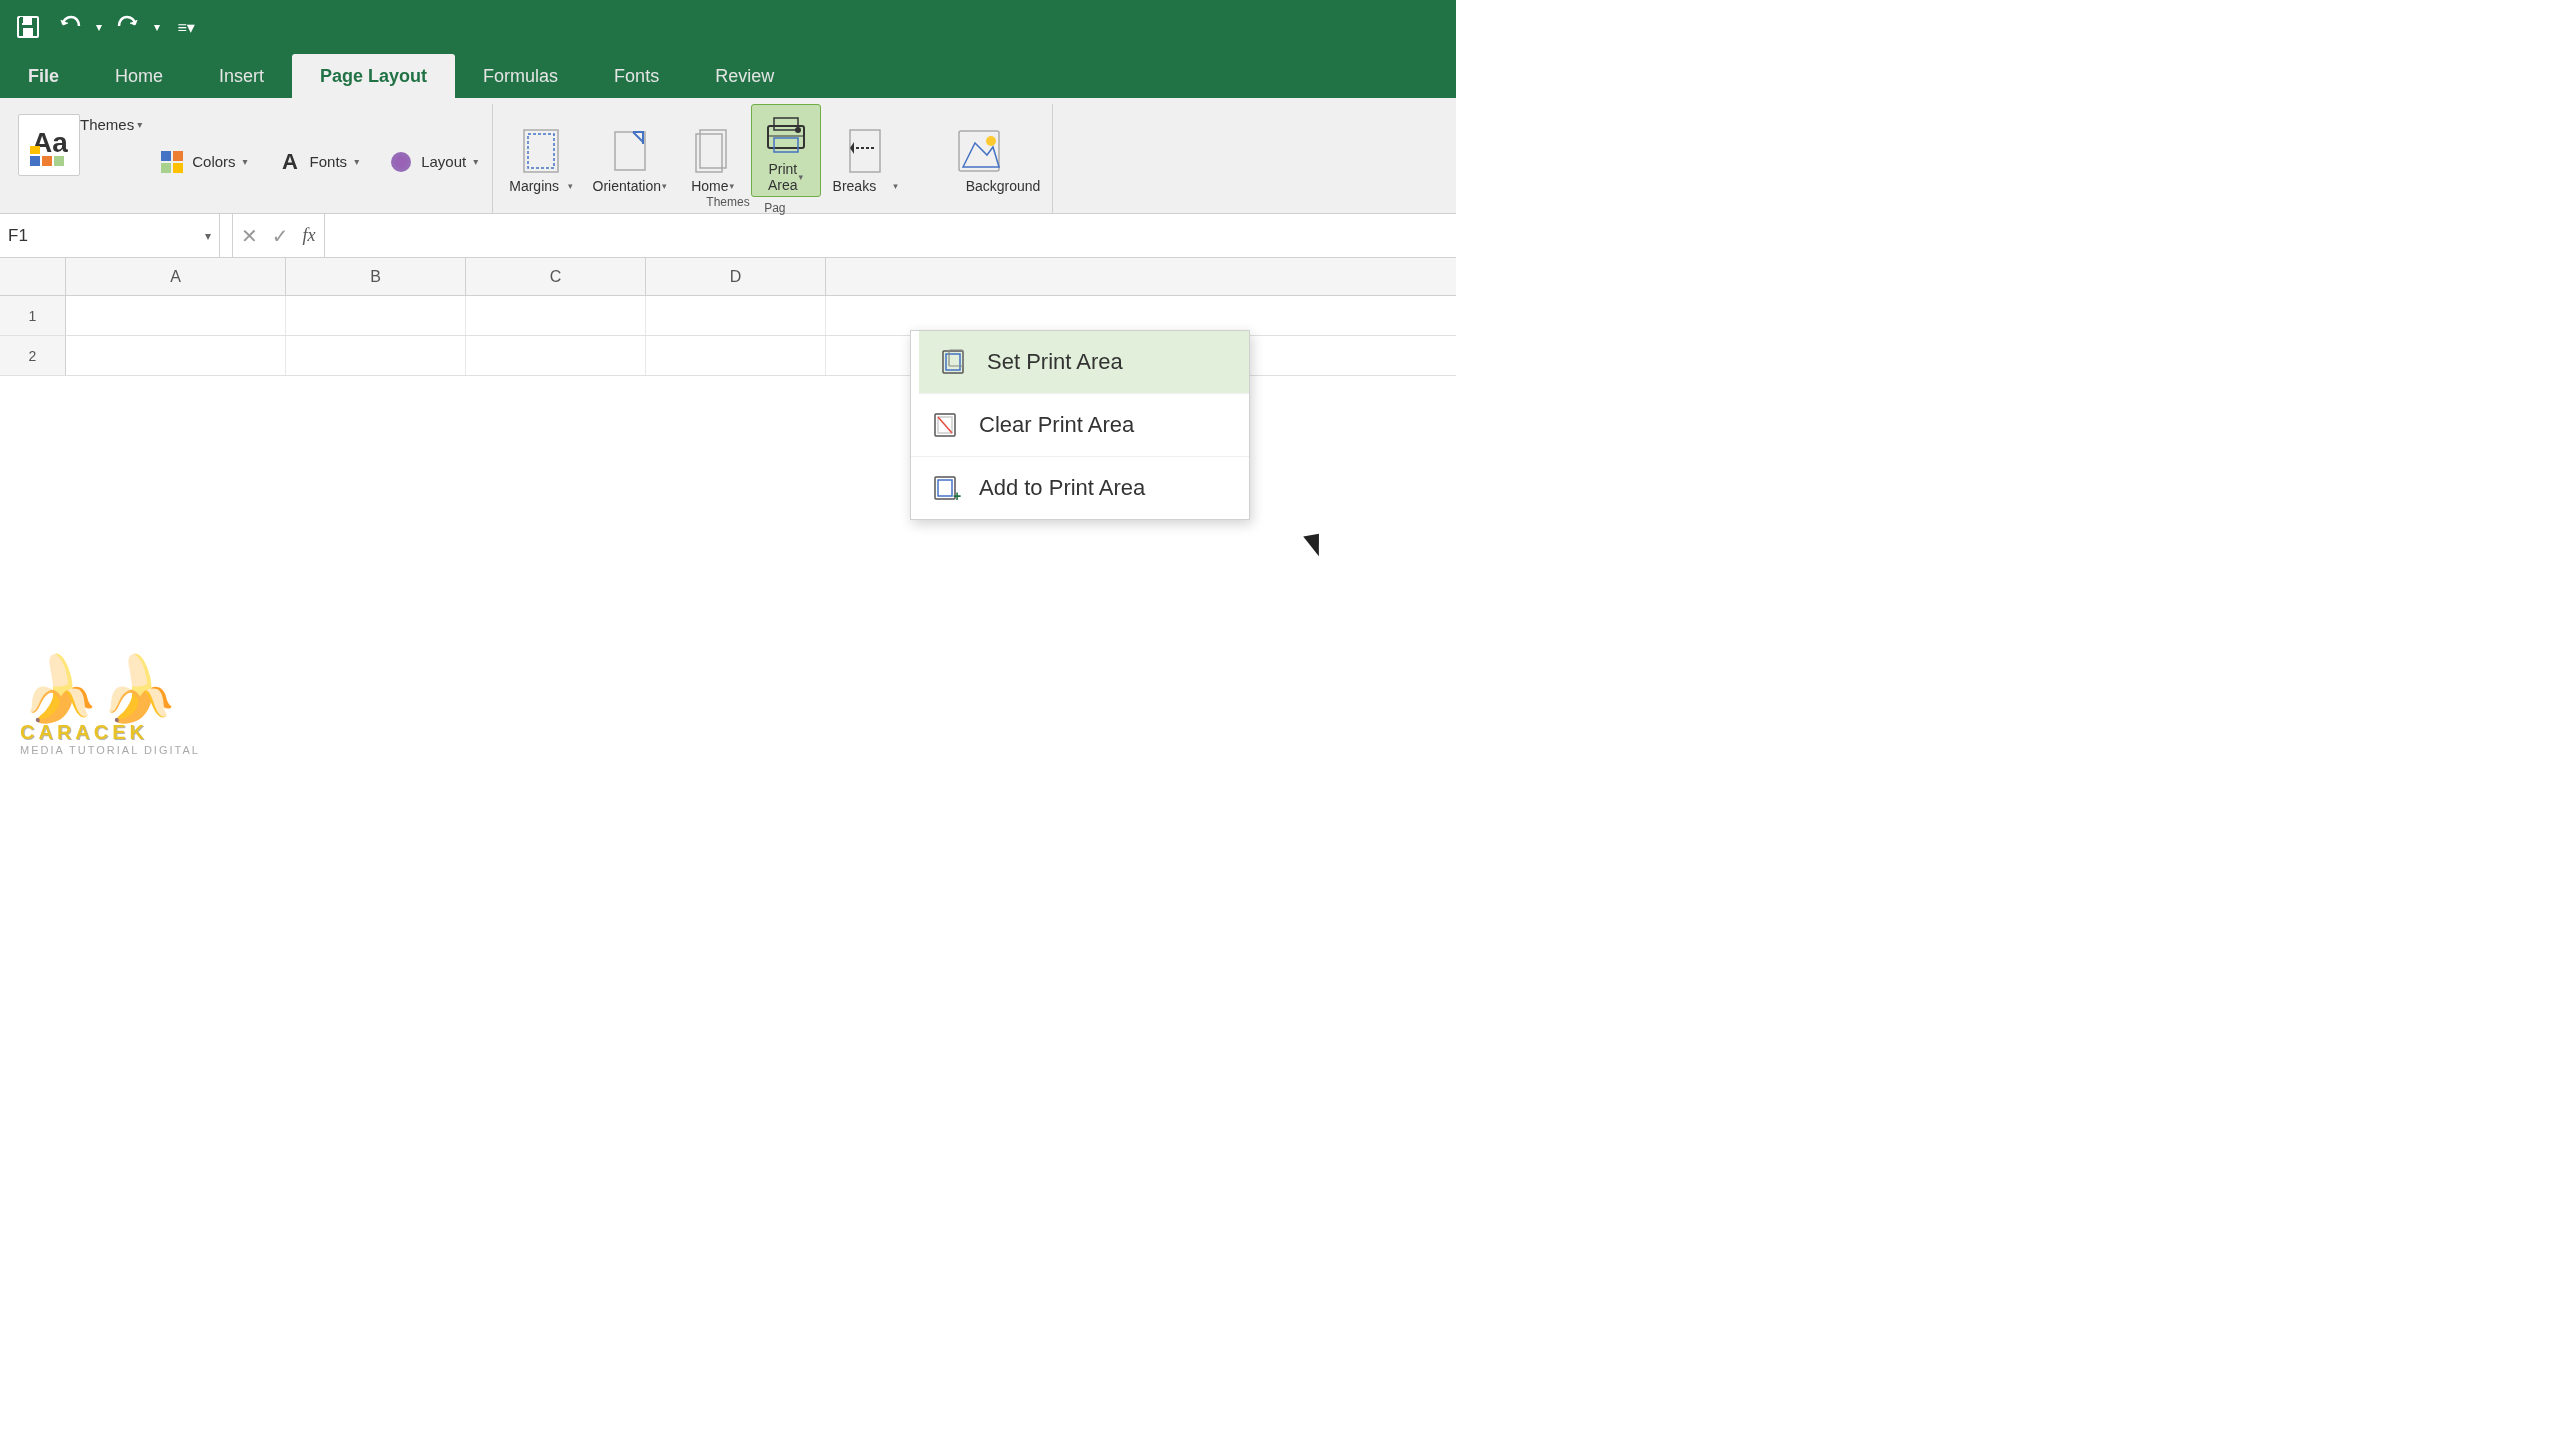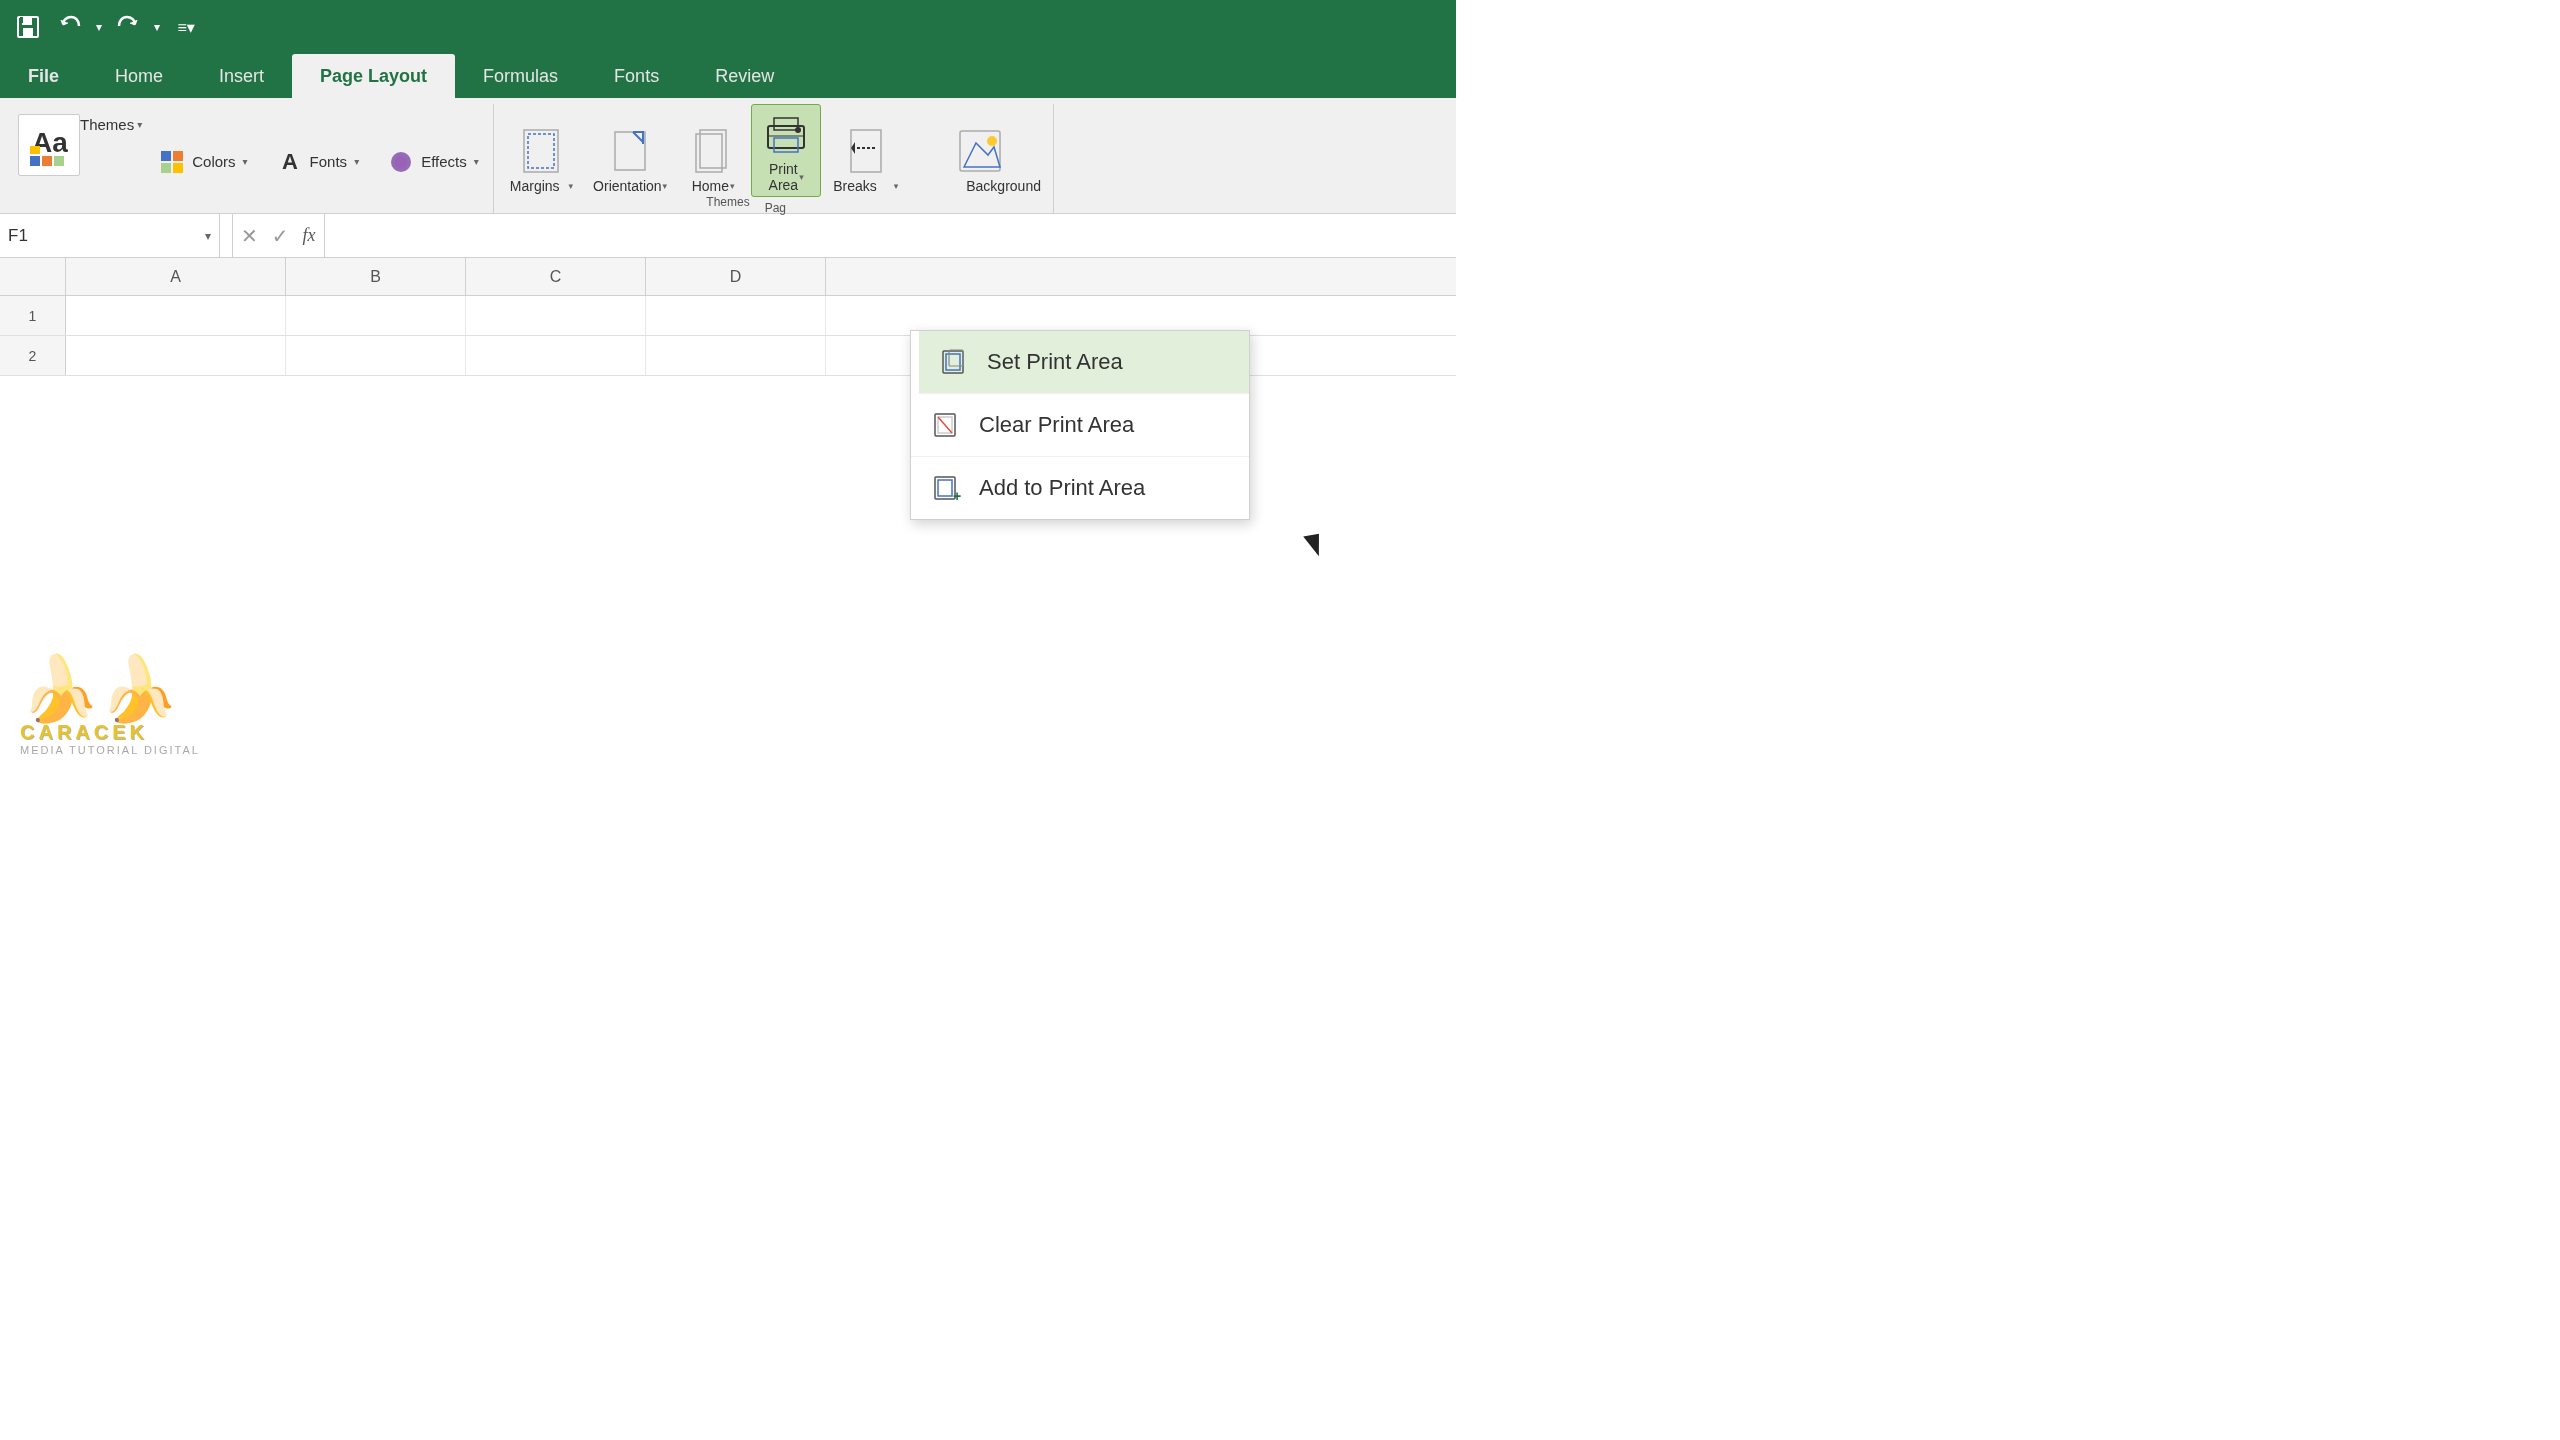--- a/index.html
+++ b/index.html
@@ -435,21 +435,21 @@
         <span>Fonts</span>
         <span class="dropdown-arrow">▾</span>
       </div>
       <div class="small-ribbon-btn">
         <div class="small-icon">
           <svg width="26" height="26" viewBox="0 0 26 26">
             <circle cx="13" cy="13" r="10" fill="#7030a0" opacity="0.7"></circle>
             <circle cx="13" cy="13" r="6" fill="#9b59b6" opacity="0.5"></circle>
           </svg>
         </div>
-        <span>Effects</span>
+        <span>Layout</span>
         <span class="dropdown-arrow">▾</span>
       </div>
     </div>
     <div style="padding-top:88px;font-size:12px;color:#555;text-align:center;border-top:0;width:100%;position:absolute;bottom:4px;left:0;">Themes</div>
   </div>
 
   <div style="display:flex;flex-direction:column;padding:0 4px 0 8px;border-right:1px solid #d0d0d0;position:relative;">
     <div style="display:flex;align-items:flex-end;gap:4px;flex:1;padding-bottom:4px;">
 
       <div class="page-btn">

